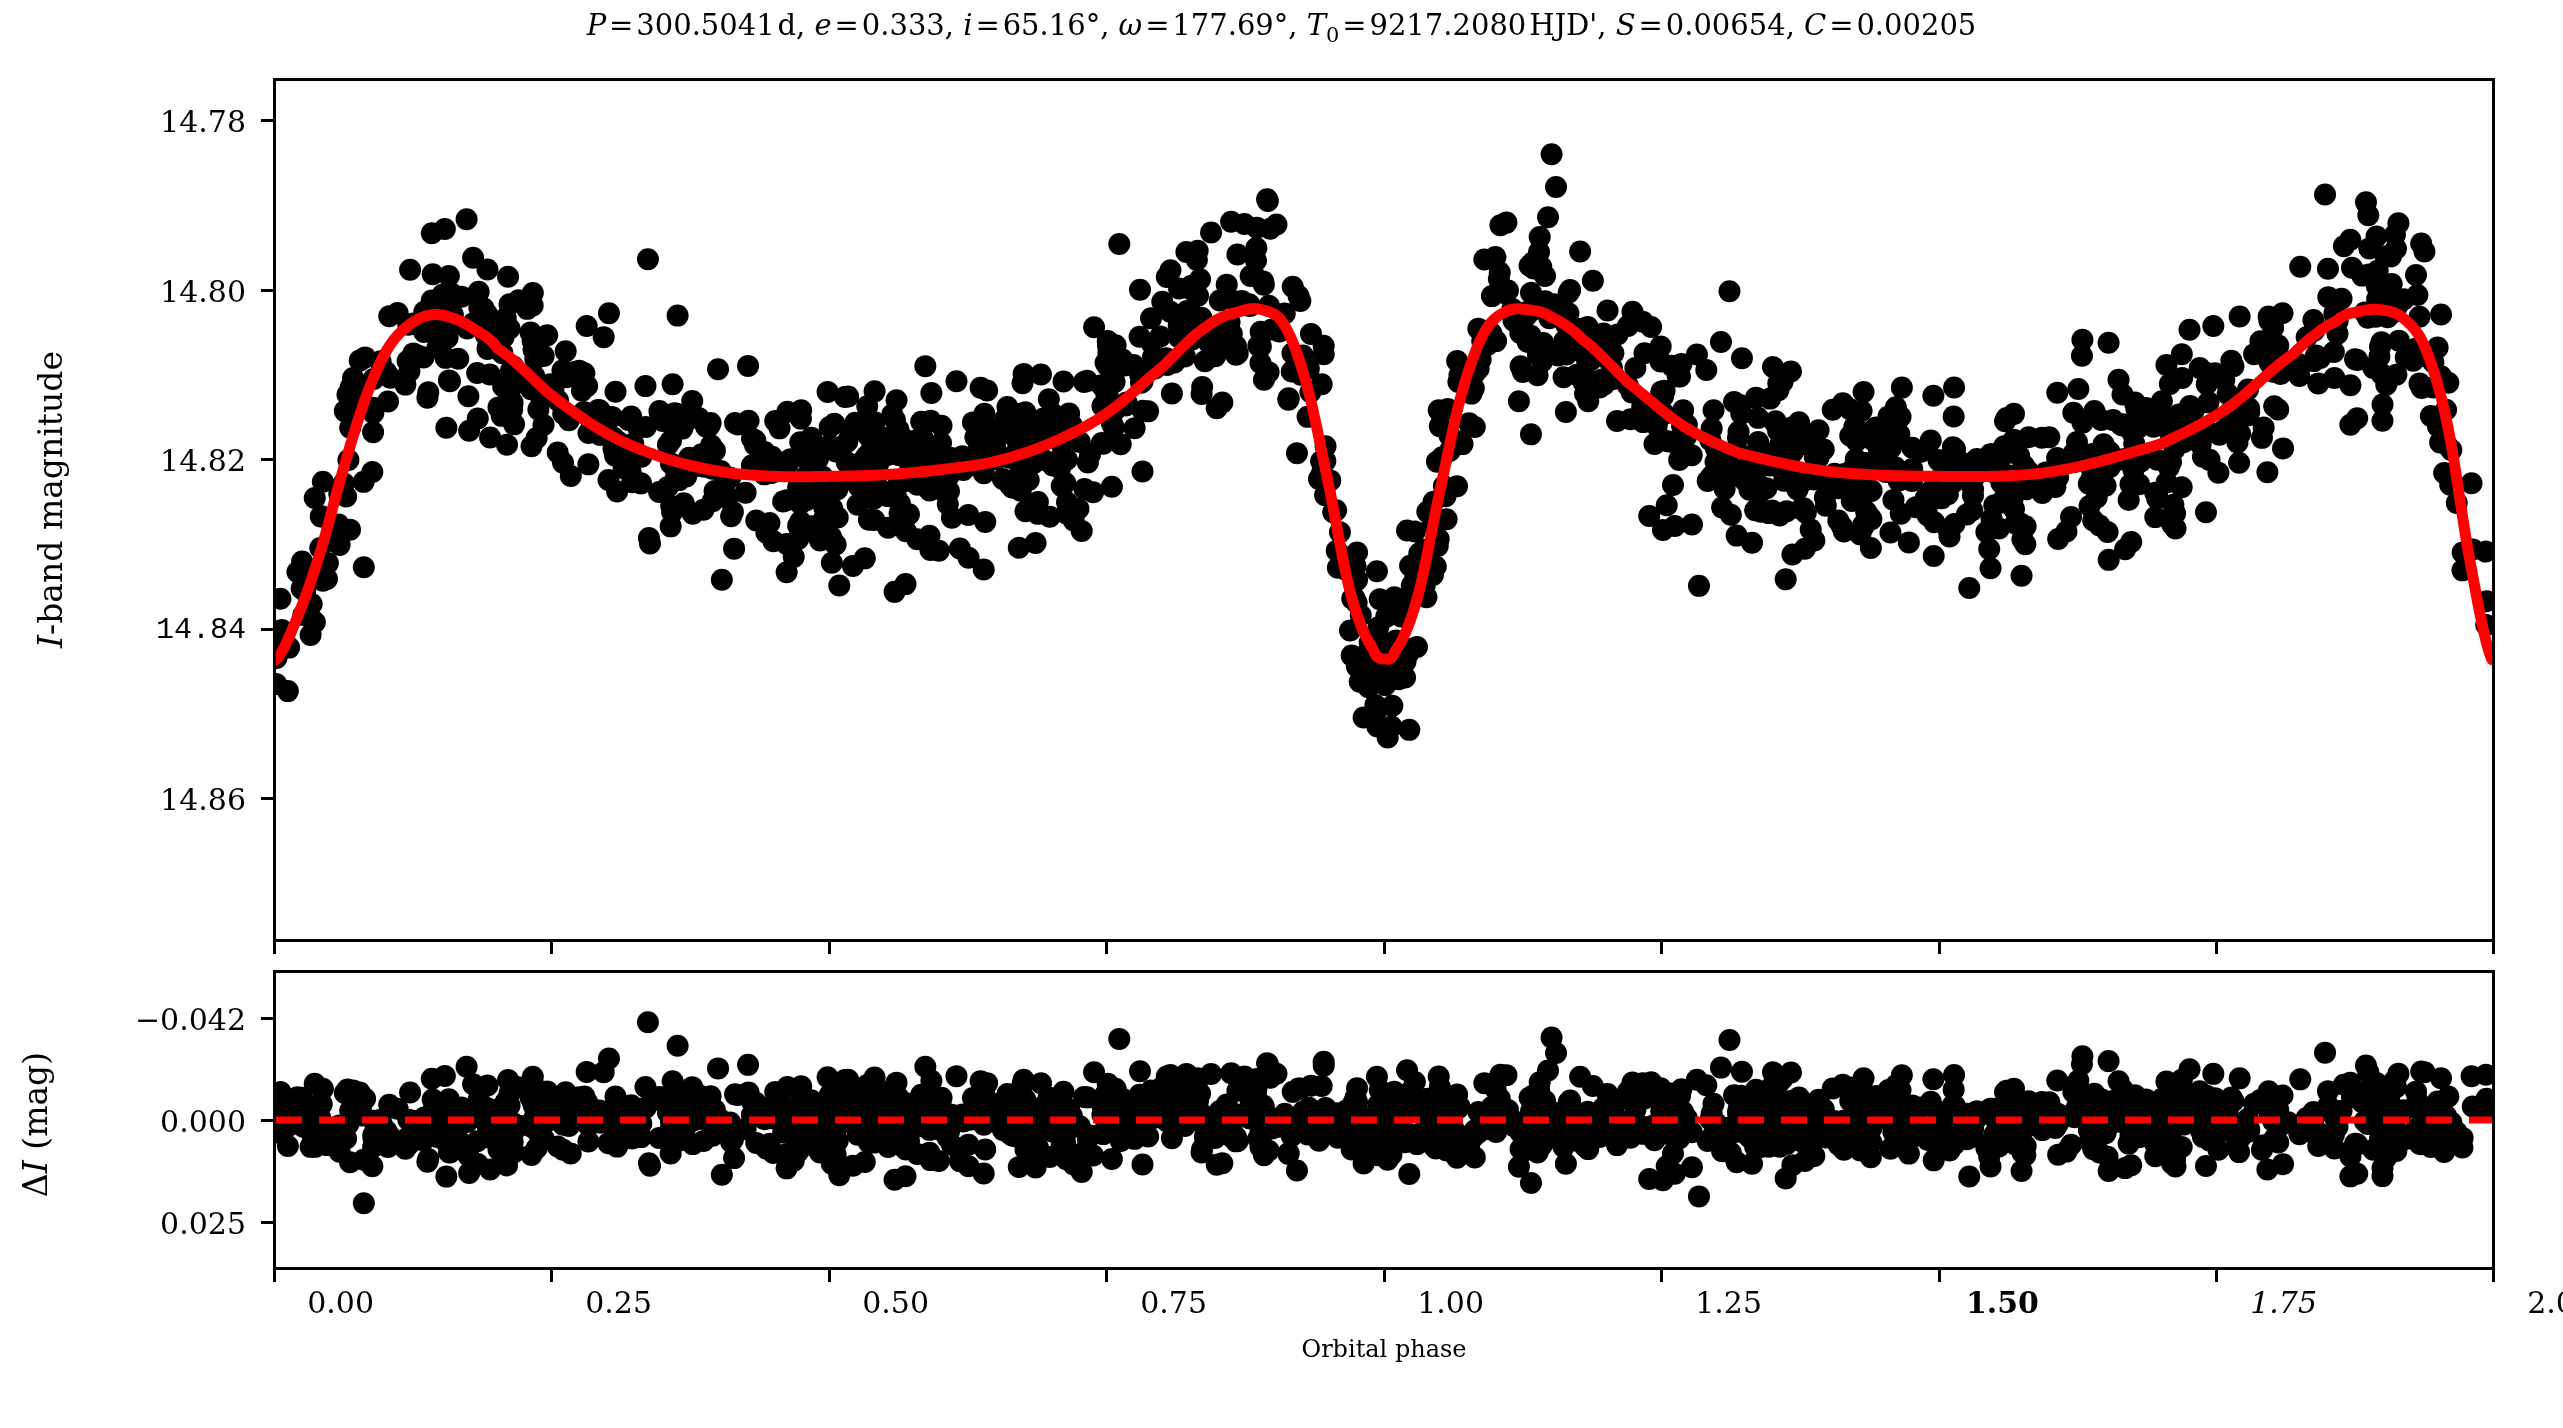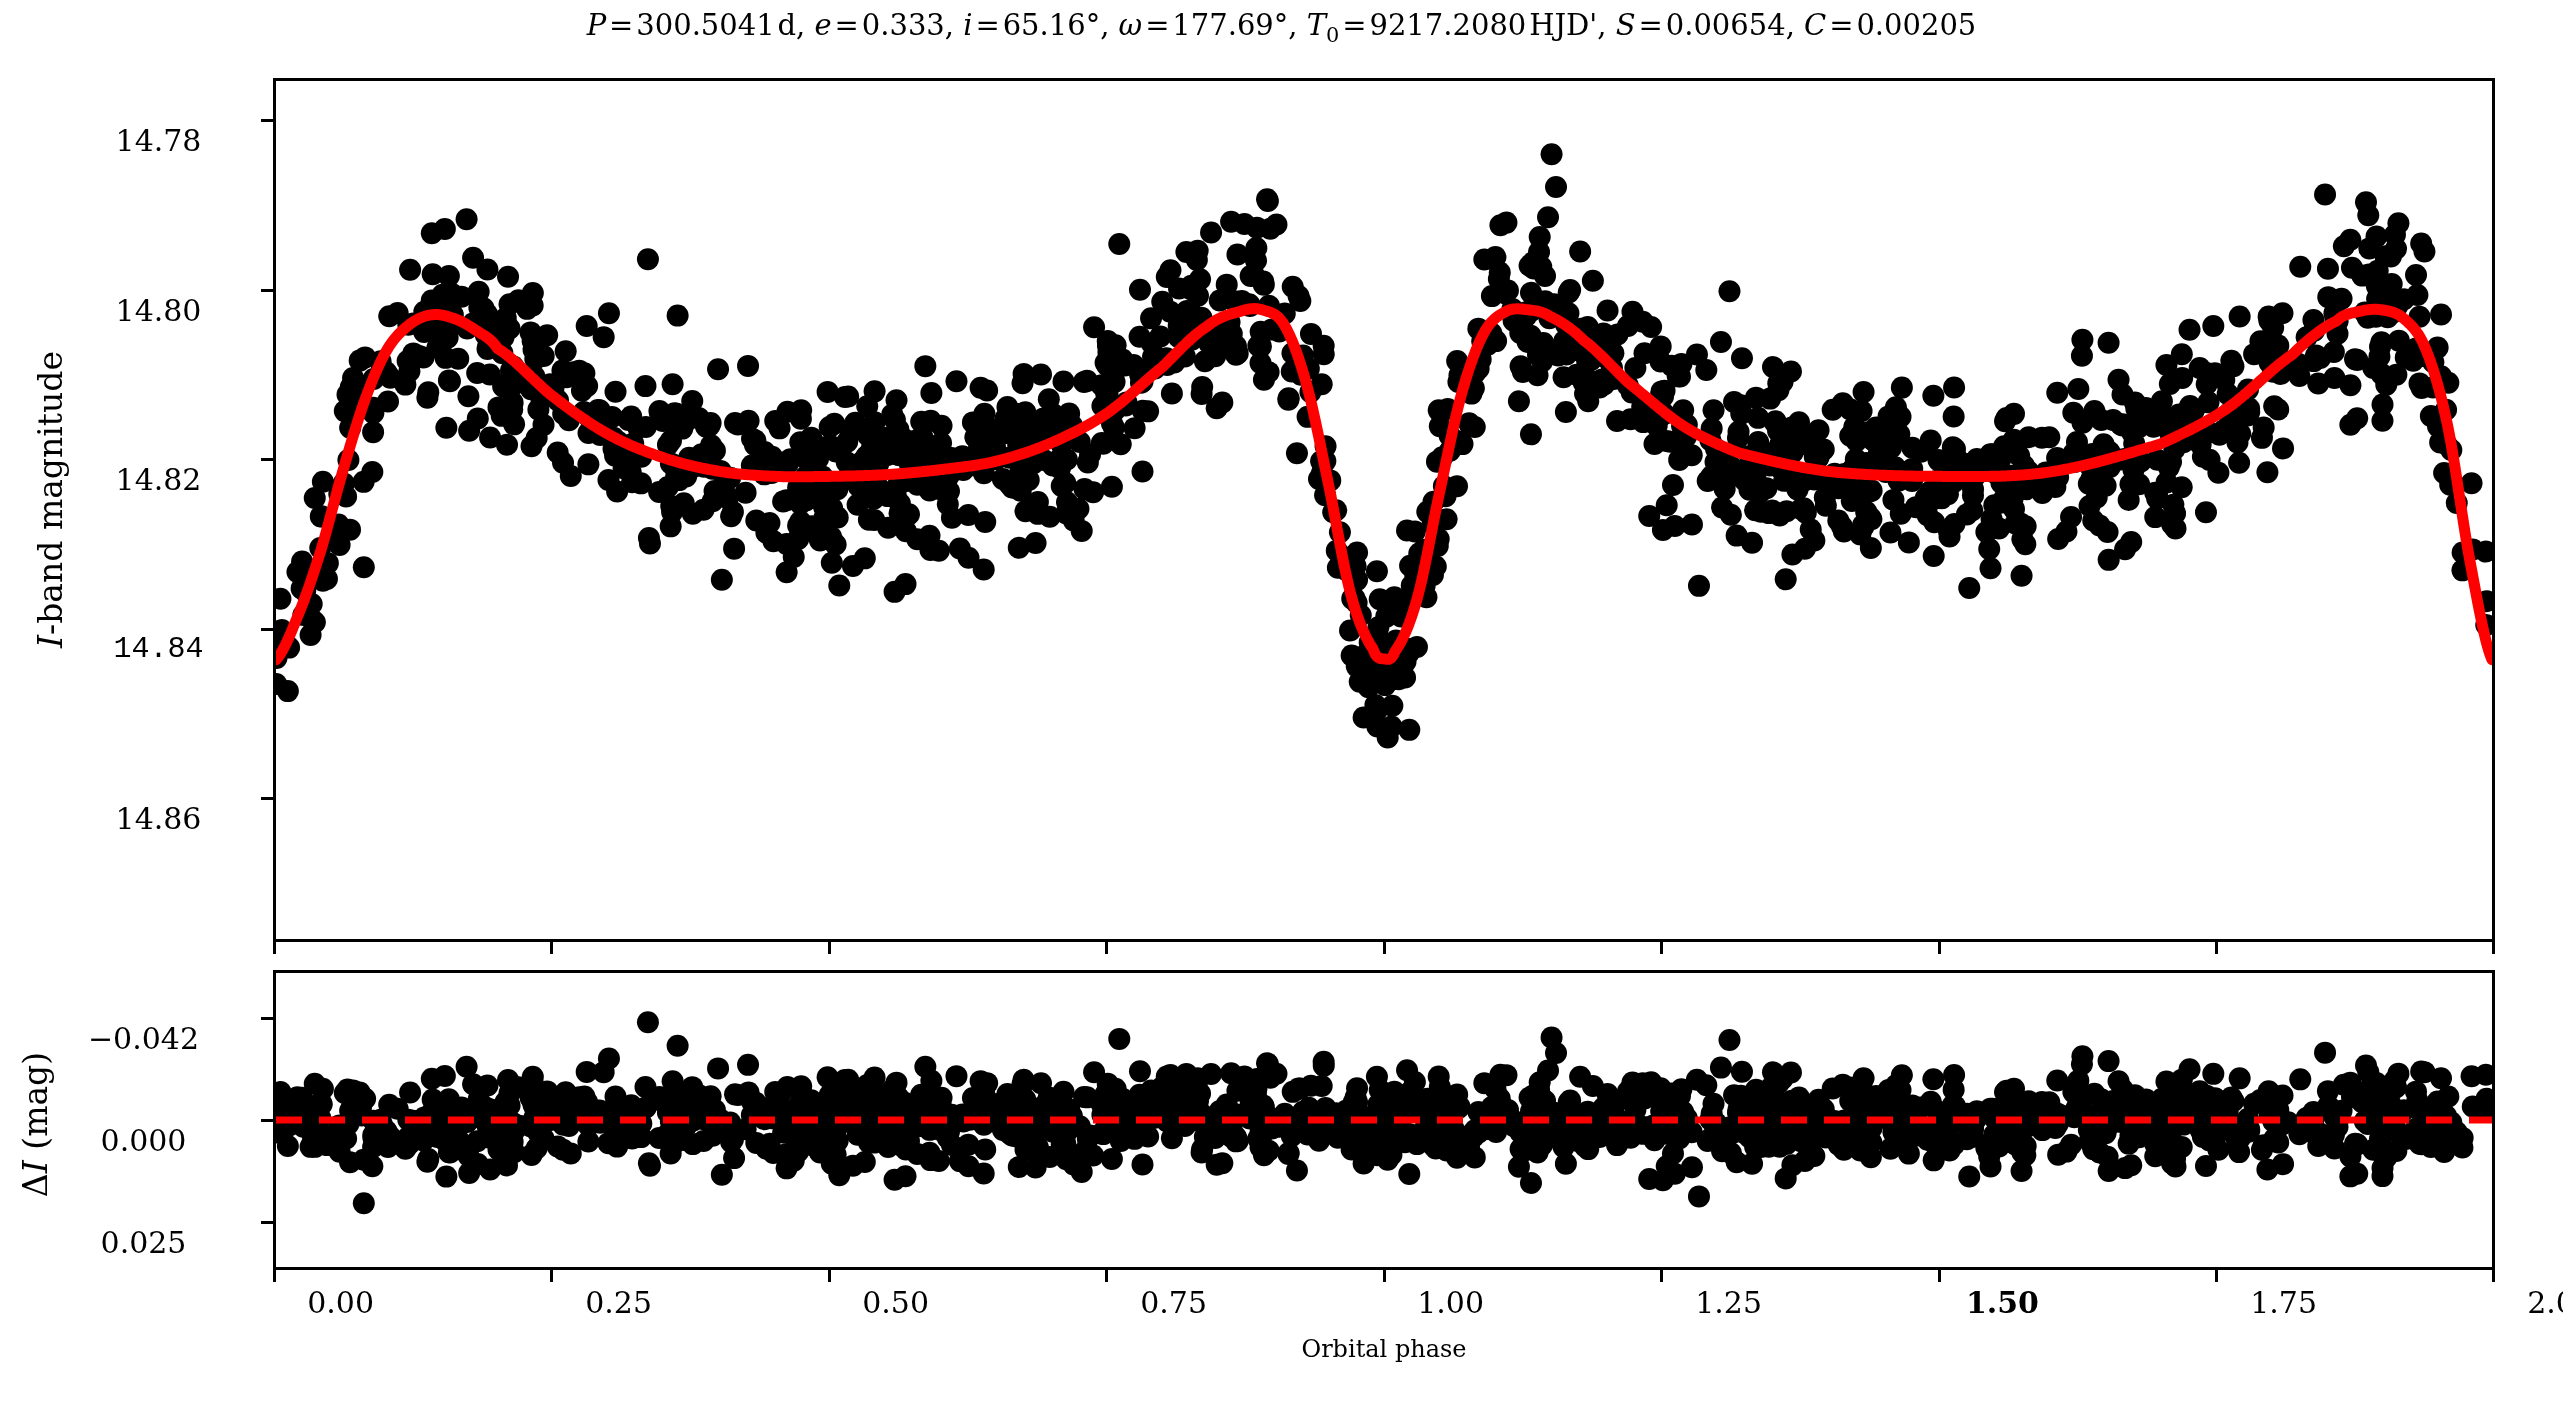--- a/index.html
+++ b/index.html
@@ -64,22 +64,21 @@
     width: 12px;
     background: #000000;
   }
   .ticklabel {
     position: absolute;
     font-size: 30px;
     font-family: "DejaVu Serif", "Liberation Serif", serif;
     white-space: nowrap;
   }
   .ylabel-right {
-    text-align: center;
-    margin-top: 19px;
+    text-align: right;
   }
   .xlabel-center {
     text-align: right;
   }
   #axis-label-y-main {
     position: absolute;
     left: -210px;
     top: 480px;
     width: 520px;
     text-align: center;
@@ -2980,21 +2979,21 @@
   <div class="tick-v" style="left:2215px; top:1270px;"></div>
   <div class="tick-v" style="left:2492px; top:1270px;"></div>
 
   <div class="ticklabel xlabel-center" style="left:174px; top:1285px; width:200px;">0.00</div>
   <div class="ticklabel xlabel-center" style="left:452px; top:1285px; width:200px;">0.25</div>
   <div class="ticklabel xlabel-center" style="left:729px; top:1285px; width:200px;">0.50</div>
   <div class="ticklabel xlabel-center" style="left:1007px; top:1285px; width:200px;">0.75</div>
   <div class="ticklabel xlabel-center" style="left:1284px; top:1285px; width:200px;">1.00</div>
   <div class="ticklabel xlabel-center" style="left:1562px; top:1285px; width:200px;">1.25</div>
   <div class="ticklabel xlabel-center" style="left:1839px; top:1285px; width:200px;font-weight:bold;">1.50</div>
-  <div class="ticklabel xlabel-center" style="left:2117px; top:1285px; width:200px;">1.75</div>
+  <div class="ticklabel xlabel-center" style="left:2117px; top:1285px; width:200px;font-style:italic;">1.75</div>
   <div class="ticklabel xlabel-center" style="left:2394px; top:1285px; width:200px;">2.00</div>
 
   <div id="axis-label-y-resid">
     <span>Δ</span><span class="italic">I</span><span> (mag)</span>
   </div>
 
   <div id="axis-label-x">Orbital phase</div>
 
 </div>
 

